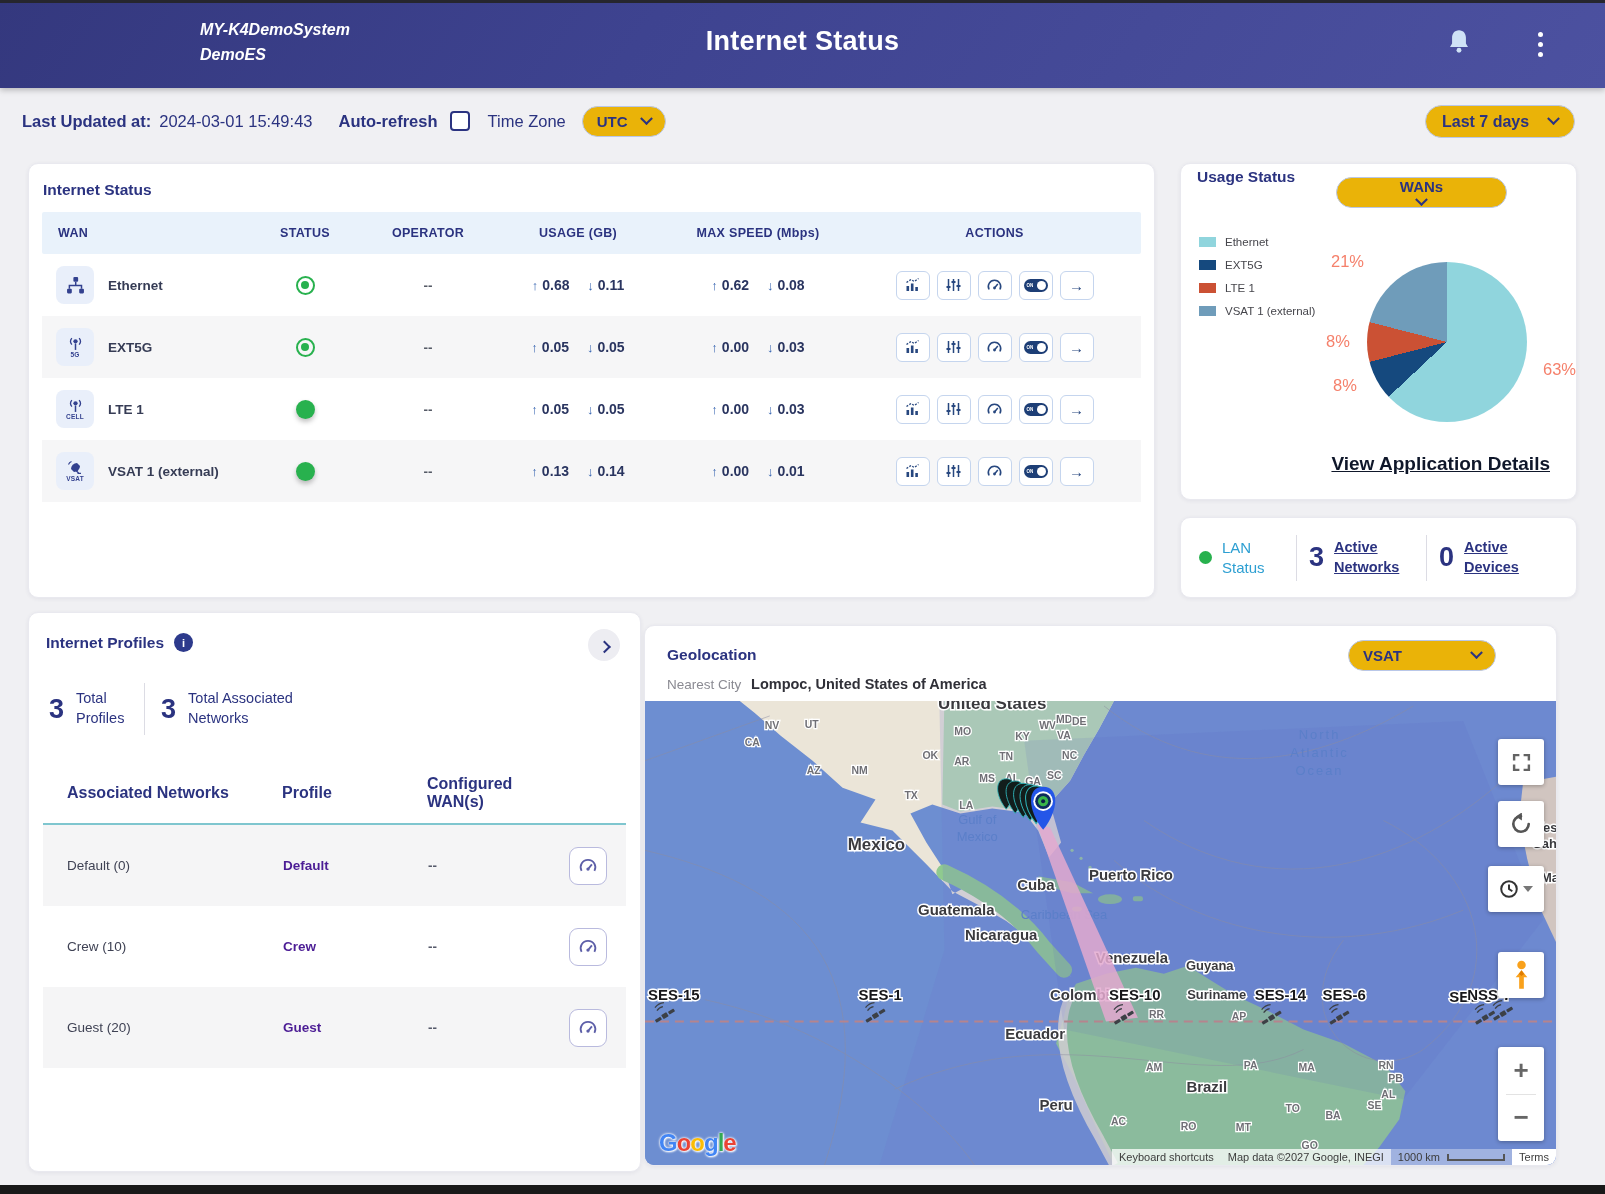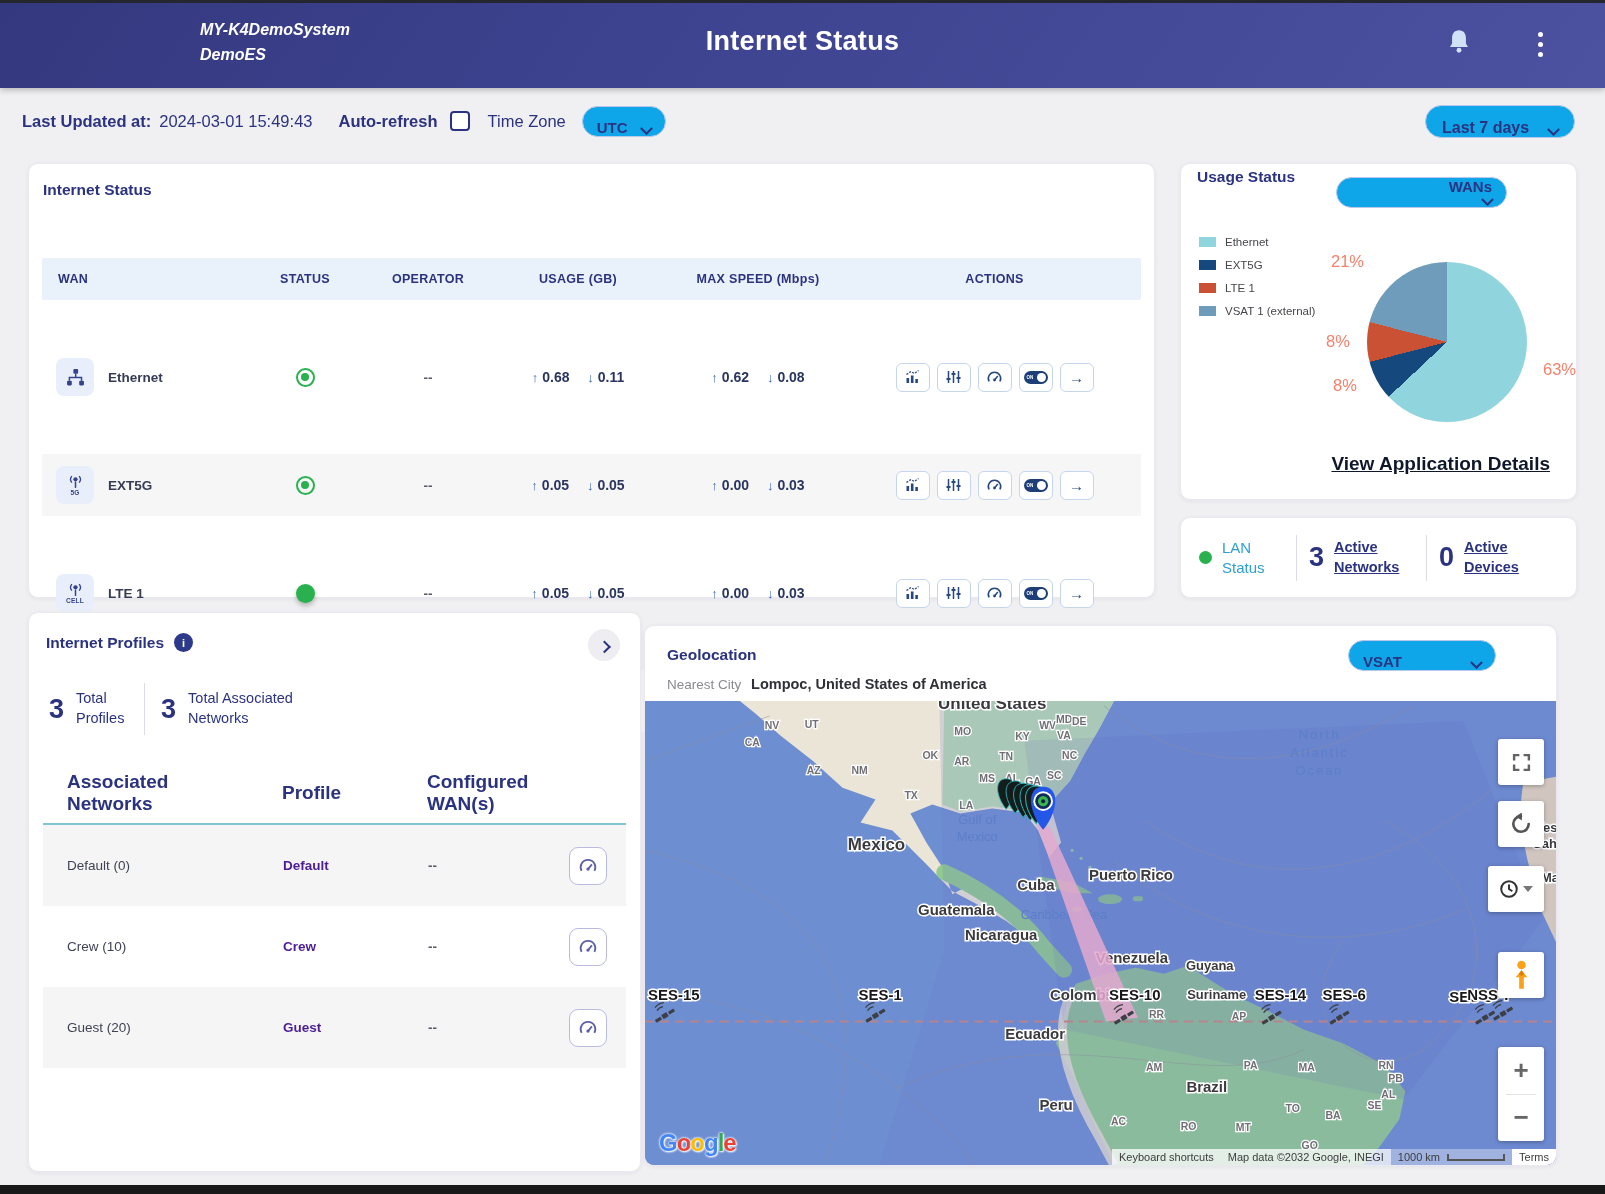--- a/index.html
+++ b/index.html
@@ -18,34 +18,34 @@
   .kebab-btn { position:absolute; right:52px; top:28px; width:26px; height:32px; background:none; border:none; cursor:pointer; display:flex; flex-direction:column; align-items:center; justify-content:center; gap:5px; }
   .kebab-btn i { width:5px; height:5px; border-radius:50%; background:#fff; }
 
   
   .toolbar { position:absolute; top:102px; left:22px; right:0; height:38px; display:flex; align-items:center; color:#2b3380; font-size:16.5px; }
   .tb-bold { font-weight:700; }
   .tb-val { margin-left:8px; font-weight:500; }
   .tb-ar { margin-left:26px; font-weight:700; }
   .checkbox { width:20px; height:20px; border:2px solid #2b3380; border-radius:4px; background:#fff; margin-left:12px; cursor:pointer; }
   .tb-tz { margin-left:18px; font-weight:500; }
-  .pill { display:inline-flex; align-items:flex-end; justify-content:space-between; border:1px solid #b9c7e8; border-radius:17px; background:#0ea5e9; color:#2b3380; font-weight:700; cursor:pointer; }
+  .pill { display:inline-flex; align-items:center; justify-content:space-between; border:1px solid #b9c7e8; border-radius:17px; background:#eab308; color:#2b3380; font-weight:700; cursor:pointer; }
   .pill .chev { width:9px; height:9px; border-right:2.5px solid #2b3380; border-bottom:2.5px solid #2b3380; transform:rotate(45deg) translate(-2px,-2px); }
   .tz-pill { margin-left:16px; height:31px; width:84px; padding:0 14px; font-size:15px; }
   .range-pill { position:absolute; right:30px; top:3px; height:33px; width:150px; padding:0 16px; font-size:16px; }
 
   
   .card { position:absolute; background:#fff; border:1px solid #e9e9ef; border-radius:10px; box-shadow:0 1px 4px rgba(40,40,80,.07); }
   .card-title { color:#2b3380; font-size:15.5px; font-weight:700; }
 
   
   .card-ist { left:28px; top:163px; width:1127px; height:435px; }
   .ist-title { position:absolute; left:14px; top:17px; }
   .ist-table { position:absolute; left:13px; right:13px; top:48px; }
-  .ist-head, .ist-row { display:grid; grid-template-columns:200px 126px 120px 180px 180px 1fr; align-items:center;margin-top:46px; }
+  .ist-head, .ist-row { display:grid; grid-template-columns:200px 126px 120px 180px 180px 1fr; align-items:center; }
   .ist-head { background:#e9f2fb; height:42px; border-radius:2px; color:#2b3380; font-size:12.5px; font-weight:700; letter-spacing:.3px; }
   .ist-head .hc { text-align:center; }
   .ist-head .hl { padding-left:16px; text-align:left; }
   .ist-row { height:62px; font-size:13.5px; }
   .ist-row.alt { background:#f6f6f7; }
   .cell { text-align:center; }
   .wan-cell { display:flex; align-items:center; padding-left:14px; text-align:left; }
   .wan-tile { width:38px; height:38px; border-radius:8px; background:#e9effa; display:flex; flex-direction:column; align-items:center; justify-content:center; gap:1px; }
   .wan-tile .badge { font-size:6.5px; font-weight:800; color:#33418f; letter-spacing:.2px; }
   .wan-name { margin-left:14px; color:#363c55; font-weight:600; }
@@ -98,21 +98,21 @@
   .ip-expand { position:absolute; right:20px; top:16px; width:32px; height:32px; border-radius:50%; background:#ededf2; border:none; cursor:pointer; }
   .ip-expand i { display:inline-block; width:9px; height:9px; border-right:2.5px solid #2b3380; border-bottom:2.5px solid #2b3380; transform:rotate(-45deg) translate(-1px,1px); }
   .ip-stats { position:absolute; left:20px; top:70px; display:flex; align-items:center; }
   .ip-num { font-size:27px; font-weight:700; color:#2b3380; }
   .ip-stat-lb { margin-left:12px; color:#2b3380; font-size:14.5px; line-height:1.35; }
   .ip-stat-lb.w1 { width:62px; }
   .ip-stat-lb.w2 { width:150px; }
   .ip-div { width:1px; height:52px; background:#dcdce4; margin:0 16px 0 6px; }
   .ip-table { position:absolute; left:14px; right:14px; top:150px; }
   .ip-head, .ip-row { display:grid; grid-template-columns:215px 145px 140px 1fr; align-items:center; }
-  .ip-head { min-height:62px; border-bottom:2px solid #7fc6cf; color:#2b3380; font-size:19px; font-weight:700; }
+  .ip-head { min-height:62px; border-bottom:2px solid #7fc6cf; color:#2b3380; font-size:16px; font-weight:700; }
   .ip-head > div { padding-left:24px; }
   .ip-row { height:81px; font-size:13.5px; }
   .ip-row.alt { background:#f5f5f6; }
   .ip-net { padding-left:24px; color:#3f4254; }
   .ip-link { padding-left:25px; color:#4c1d95; font-weight:600; cursor:pointer; }
   .ip-wan { padding-left:25px; color:#55596a; font-weight:600; }
   .ip-speed-btn { width:38px; height:38px; border:1px solid #b9bade; border-radius:9px; background:#fff; display:flex; align-items:center; justify-content:center; cursor:pointer; margin-left:26px; }
 
   
   .card-geo { left:644px; top:625px; width:913px; height:541px; overflow:hidden; }
@@ -773,21 +773,21 @@
       <div class="zoomctl">
         <button>+</button>
         <div class="zdiv"></div>
         <button>−</button>
       </div>
 
       <div class="google-logo"><span style="color: rgb(66, 133, 244);">G</span><span style="color: rgb(234, 67, 53);">o</span><span style="color: rgb(251, 188, 5);">o</span><span style="color: rgb(66, 133, 244);">g</span><span style="color: rgb(52, 168, 83);">l</span><span style="color: rgb(234, 67, 53);">e</span></div>
 
       <div class="attr-bar">
         <span class="attr-box">Keyboard shortcuts</span>
-        <span class="attr-box">Map data ©2032 Google, INEGI</span>
+        <span class="attr-box">Map data ©2027 Google, INEGI</span>
         <span class="scale-box">
           <span>1000 km</span>
           <span class="scale-bar"></span>
         </span>
         <span class="attr-box attr-terms">Terms</span>
       </div>
     </div>
   </div>
 
   <div class="bottom-strip"></div>

